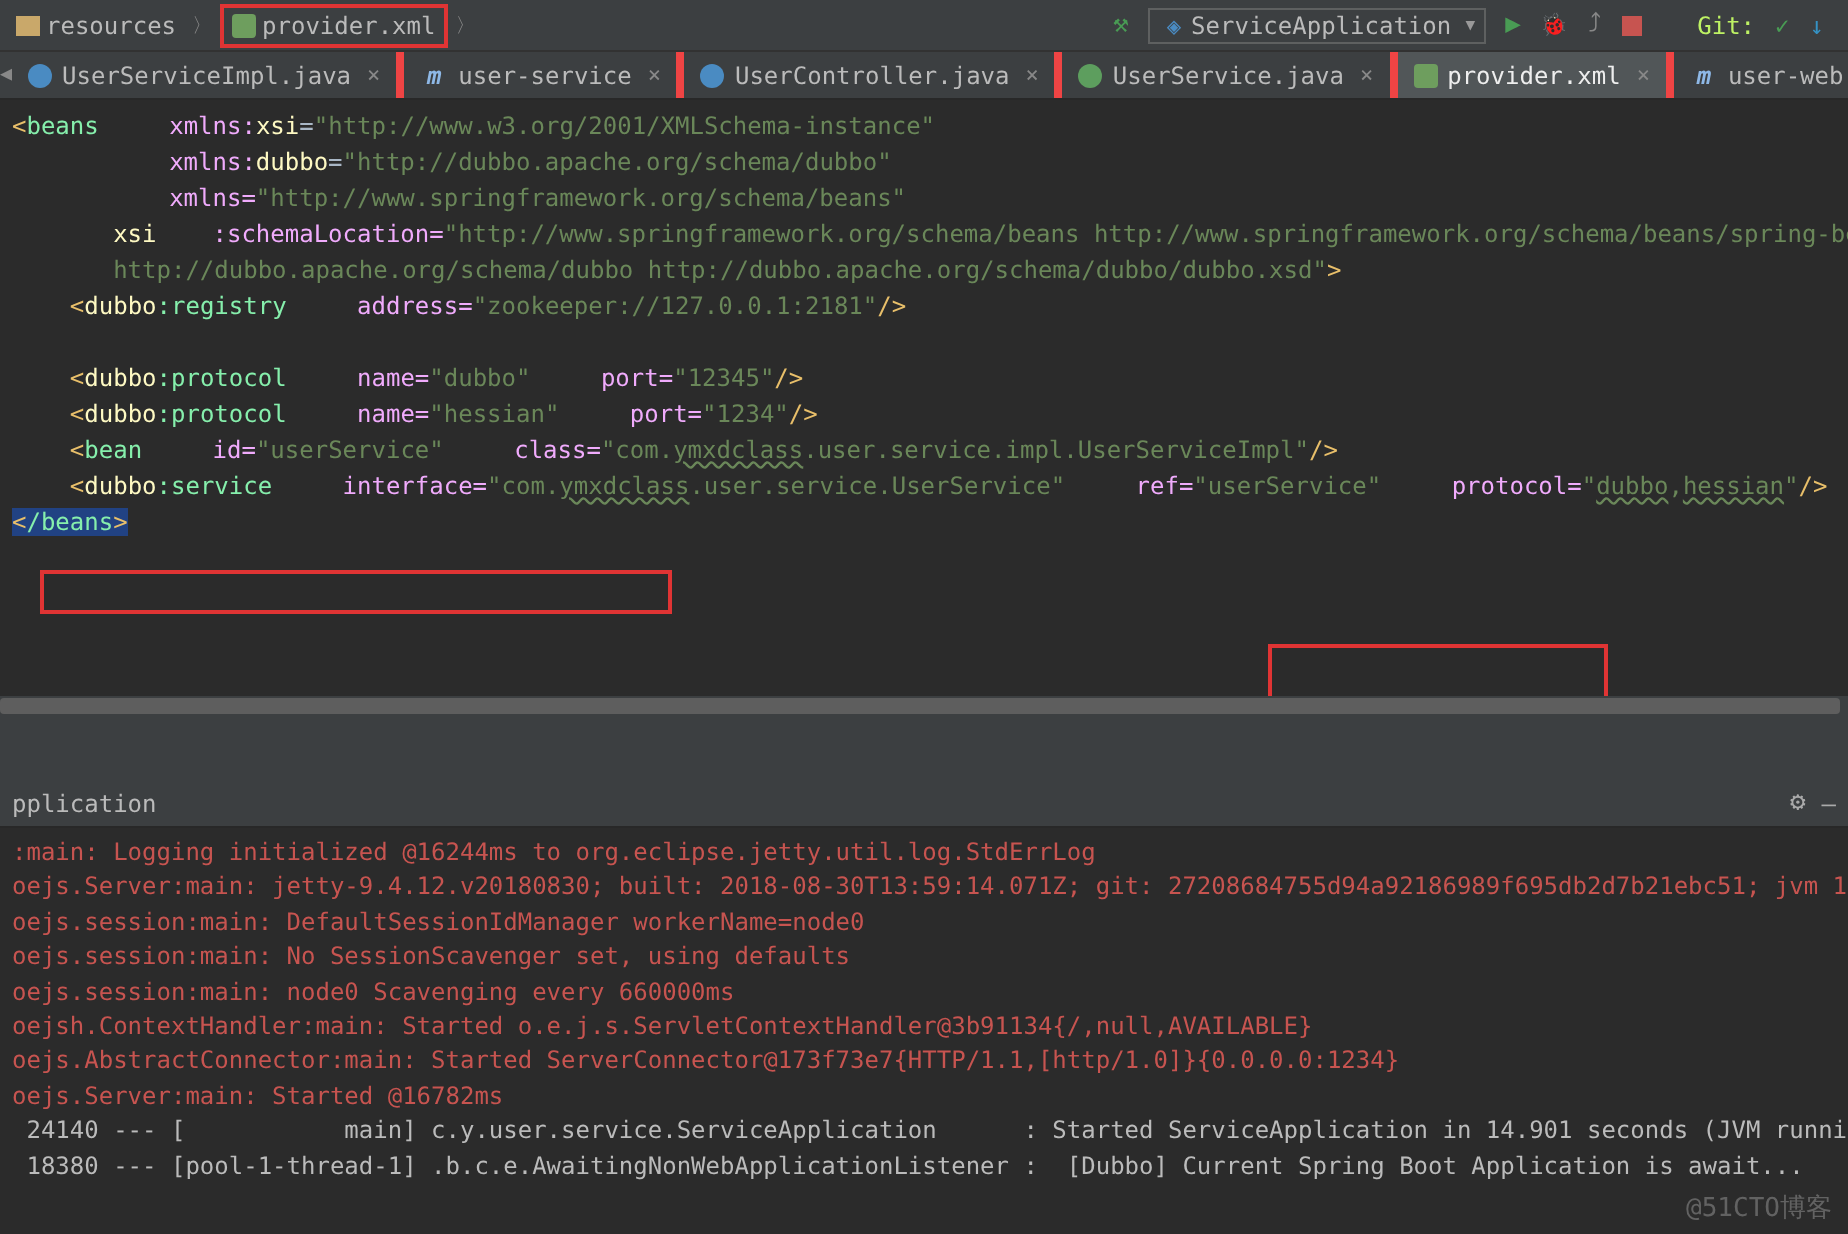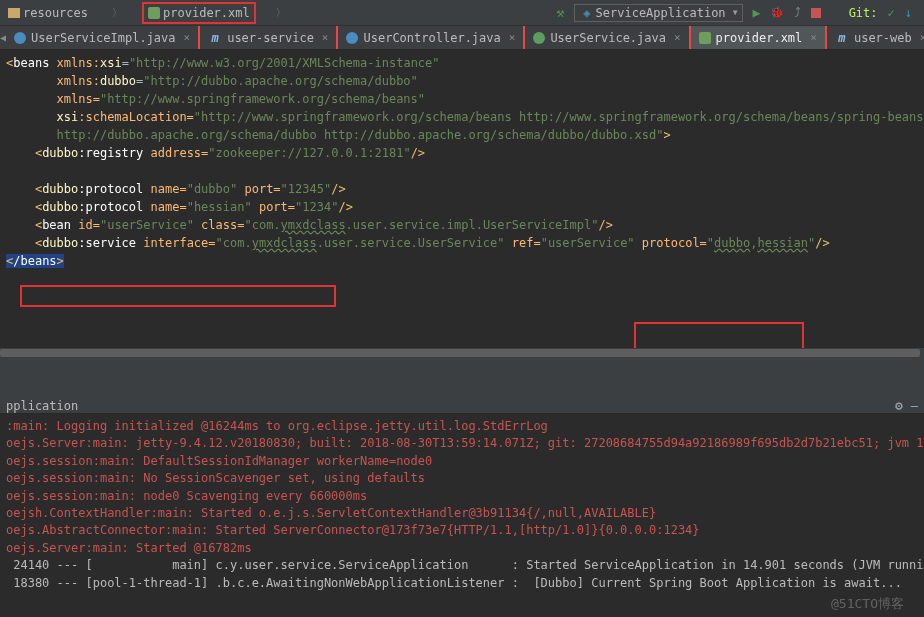--- a/index.html
+++ b/index.html
@@ -13,21 +13,21 @@
       overflow: hidden;
       position: relative;
     }
     .breadcrumb-bar {
       height: 26px;
       background: #3c3f41;
       border-bottom: 1px solid #323232;
       display: flex;
       align-items: center;
       padding: 0 4px;
-      gap: 20px;
+      gap: 4px;
     }
     .breadcrumb-item {
       display: flex;
       align-items: center;
       gap: 3px;
       color: #bbbbbb;
       padding: 2px 4px;
       white-space: nowrap;
     }
     .breadcrumb-highlighted {
@@ -85,41 +85,41 @@
       color: #888;
       font-size: 10px;
       background: #3c3f41;
     }
     .tab {
       display: flex;
       align-items: center;
       gap: 5px;
       padding: 0 8px;
       color: #bbbbbb;
-      border-right: 2px solid #ef4444;
+      border-right: 4px solid #ef4444;
       white-space: nowrap;
     }
     .tab.active {
       background: #515658;
       color: #eeeeee;
     }
     .tab-close { color: #888; font-size: 11px; margin-left: 3px; }
     .editor {
       background: #2b2b2b;
       padding: 4px 6px;
       line-height: 1.5;
       white-space: pre;
       overflow: hidden;
       height: 298px;
       position: relative;
       font-size: 12px;
     }
     .tag-br { color: #e8bf6a; }
-    .tag-name { color: #ffffff; }
-    .attr-name { color: #fdba74; }
+    .tag-name { color: #86efac; }
+    .attr-name { color: #f0abfc; margin-left: 28px; }
     .attr-val { color: #6a8759; }
     .ns-prefix { color: #fef9c3; }
     .underlined { text-decoration: underline wavy #6a8759; }
     .selected-bg { background: #214283; }
     .red-box1 {
       position: absolute;
       border: 2px solid #e03434;
       left: 20px;
       top: 235px;
       width: 316px;
@@ -148,41 +148,41 @@
       width: 920px;
       top: 1px;
       border-radius: 2px;
     }
     .splitter { height: 32px; background: #3c3f41; }
     .console-header {
       height: 24px;
       background: #3c3f41;
       border-bottom: 1px solid #282828;
       display: flex;
-      align-items: flex-end;
+      align-items: center;
       padding: 0 6px;
       color: #bbbbbb;
       justify-content: space-between;
     }
     .console-tools { display: flex; gap: 8px; align-items: center; }
     .gear-icon { color: #aaa; font-size: 13px; }
     .min-icon { color: #aaa; font-size: 12px; }
     .console {
       background: #2b2b2b;
       padding: 4px 6px;
       line-height: 1.45;
       white-space: pre;
       overflow: hidden;
       font-size: 12px;
     }
     .log-red { color: #c75450; text-align: right; }
     .log-normal { color: #bbbbbb; }
     .watermark {
       position: absolute;
-      right: 20px;
+      right: 8px;
       bottom: 4px;
       color: #888;
       font-size: 13px;
       opacity: 0.6;
     }
   </style>
 </head>
 <body>
 
 <div class="breadcrumb-bar">

